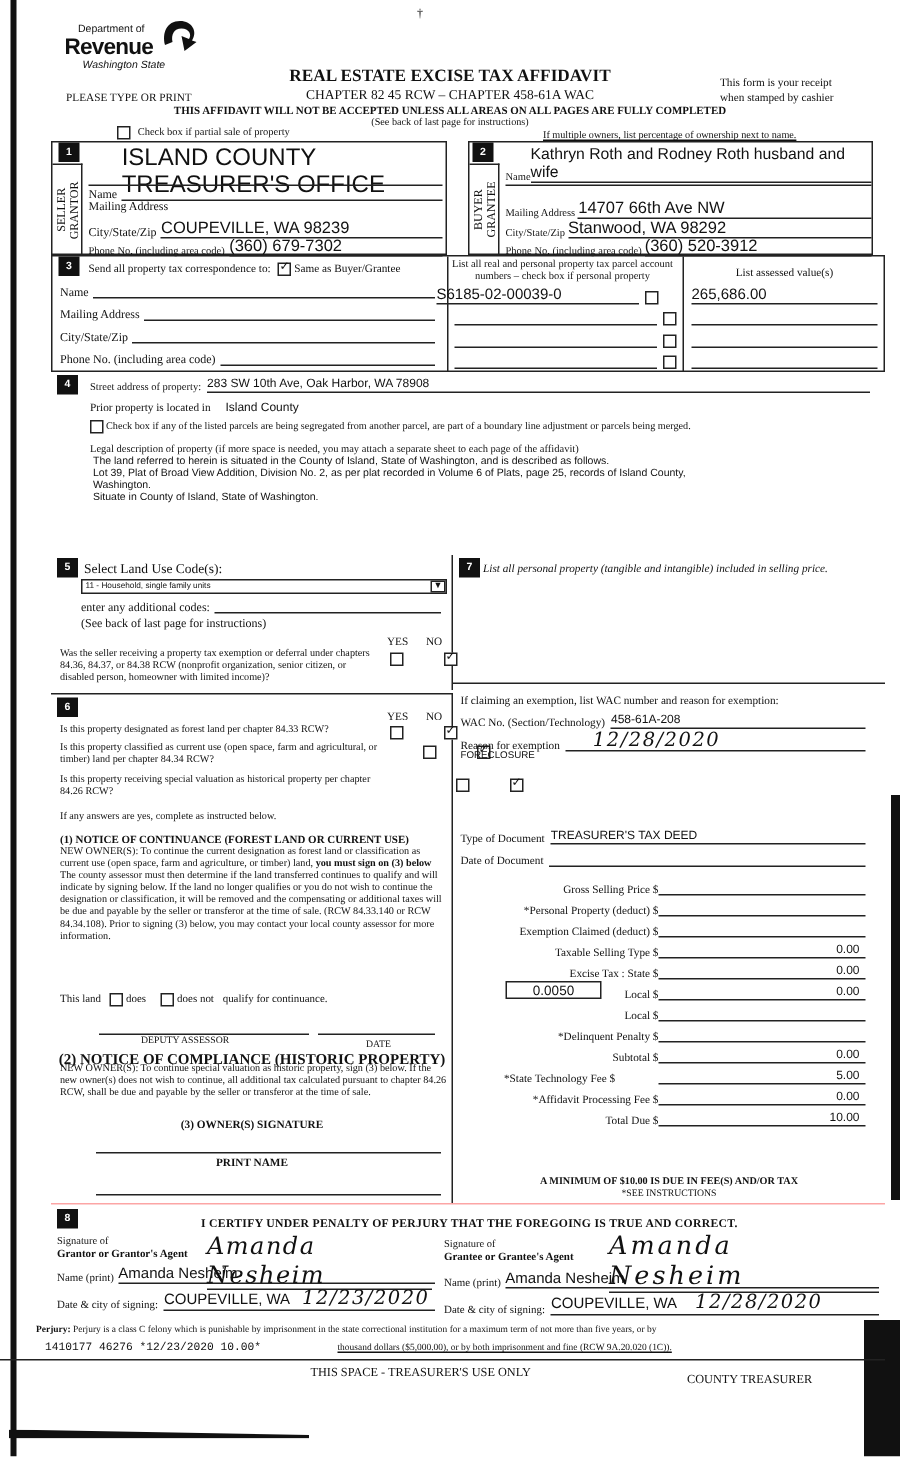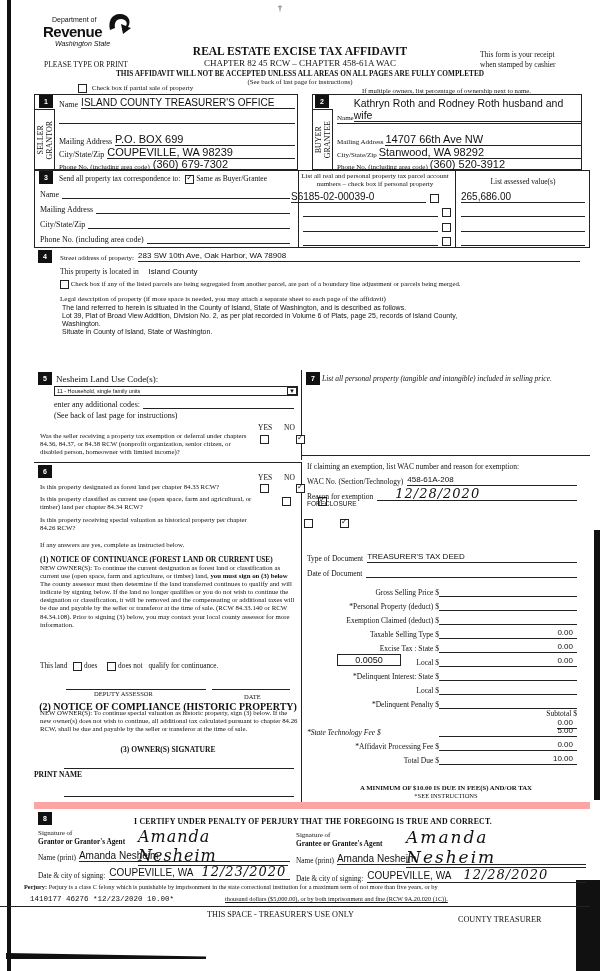--- a/index.html
+++ b/index.html
@@ -56,26 +56,25 @@
 </div>
 <div class="abs" style="left:362px;top:87px;font-size:6.8px;text-decoration:underline;">If multiple owners, list percentage of ownership next to name.</div>
 
 <div class="abs box" style="left:34px;top:94px;width:264px;height:76px;">
   <div class="abs num-badge" style="left:4px;top:0;">1</div>
   <div class="abs" style="left:0;top:14px;width:20px;height:61px;border-right:1px solid #222;border-top:1px solid #222;display:flex;justify-content:center;align-items:center;">
     <div class="vert" style="transform:rotate(180deg);"><span>SELLER</span><br><span>GRANTOR</span></div>
   </div>
   <div class="abs row" style="left:24px;top:2px;width:236px;">
     <span class="small">Name</span>
-    <span class="fill hand" style="margin-left:3px;font-size:10px;">ISLAND COUNTY TREASURER'S OFFICE</span>
+    <span class="fill hand" style="margin-left:3px;font-size:16px;">ISLAND COUNTY TREASURER'S OFFICE</span>
   </div>
   <div class="abs" style="left:24px;top:28px;width:236px;border-bottom:1px solid #222;"></div>
   <div class="abs row" style="left:24px;top:38px;width:236px;">
     <span class="small">Mailing Address</span>
-    <span class="fill hand" style="margin-left:3px;">P.O. BOX 699</span>
   </div>
   <div class="abs row" style="left:24px;top:51px;width:236px;">
     <span class="small">City/State/Zip</span>
     <span class="fill hand" style="margin-left:3px;">COUPEVILLE, WA 98239</span>
   </div>
   <div class="abs row" style="left:24px;top:63px;width:236px;">
     <span class="tiny">Phone No. (including area code)</span>
     <span class="fill hand" style="margin-left:3px;">(360) 679-7302</span>
   </div>
 </div>
@@ -164,39 +163,39 @@
     </div>
 </div>
 
 <div class="abs" style="left:34px;top:248px;width:556px;height:120px;">
   <div class="abs num-badge" style="left:4px;top:2px;">4</div>
   <div class="abs row" style="left:26px;top:3px;width:520px;">
     <span class="tiny">Street address of property:</span>
     <span class="fill sans" style="margin-left:4px;font-size:8px;">283 SW 10th Ave, Oak Harbor, WA 78908</span>
   </div>
   <div class="abs" style="left:26px;top:19px;font-size:7.5px;">
-    <span>This property is located in</span>
+    <span>Prior property is located in</span>
     <span class="sans" style="margin-left:8px;font-size:8px;">Island County</span>
   </div>
   <div class="abs" style="left:26px;top:32px;font-size:6.8px;">
     <span class="chk"></span>
     <span>Check box if any of the listed parcels are being segregated from another parcel, are part of a boundary line adjustment or parcels being merged.</span>
   </div>
   <div class="abs" style="left:26px;top:47px;font-size:7px;">Legal description of property (if more space is needed, you may attach a separate sheet to each page of the affidavit)</div>
   <div class="abs sans" style="left:28px;top:56px;font-size:7px;line-height:8px;">
     <div>The land referred to herein is situated in the County of Island, State of Washington, and is described as follows.</div>
     <div>Lot 39, Plat of Broad View Addition, Division No. 2, as per plat recorded in Volume 6 of Plats, page 25, records of Island County,</div>
     <div>Washington.</div>
     <div>Situate in County of Island, State of Washington.</div>
   </div>
 </div>
 
 <div class="abs" style="left:34px;top:370px;width:268px;height:90px;border-right:1px solid #222;">
   <div class="abs num-badge" style="left:4px;top:2px;">5</div>
-  <div class="abs" style="left:22px;top:4px;font-size:9px;">Nesheim Land Use Code(s):</div>
+  <div class="abs" style="left:22px;top:4px;font-size:9px;">Select Land Use Code(s):</div>
   <div class="abs box sans" style="left:20px;top:16px;width:244px;height:10px;font-size:5.5px;padding-left:2px;line-height:9px;">
     <span>11 - Household, single family units</span>
     <span class="abs" style="right:0;top:0;width:10px;height:8px;border:1px solid #222;font-size:6px;text-align:center;line-height:7px;">▼</span>
   </div>
   <div class="abs row" style="left:20px;top:28px;width:240px;font-size:8px;">
     <span>enter any additional codes:</span>
     <span class="fill" style="margin-left:3px;"></span>
   </div>
   <div class="abs" style="left:20px;top:41px;font-size:8px;">(See back of last page for instructions)</div>
   <div class="abs" style="left:224px;top:53px;font-size:7.5px;">YES</div>
@@ -238,21 +237,21 @@
     <span style="margin-left:4px;">qualify for continuance.</span>
   </div>
   <div class="abs" style="left:32px;top:226px;width:140px;border-top:1px solid #222;"></div>
   <div class="abs" style="left:178px;top:226px;width:78px;border-top:1px solid #222;"></div>
   <div class="abs" style="left:60px;top:227px;font-size:6.5px;">DEPUTY ASSESSOR</div>
   <div class="abs" style="left:210px;top:230px;font-size:6.5px;">DATE</div>
   <div class="abs bold" style="left:0;width:268px;top:238px;text-align:center;font-size:10px;">(2) NOTICE OF COMPLIANCE (HISTORIC PROPERTY)</div>
   <div class="abs" style="left:6px;top:246px;width:258px;font-size:6.8px;line-height:8px;">NEW OWNER(S): To continue special valuation as historic property, sign (3) below. If the new owner(s) does not wish to continue, all additional tax calculated pursuant to chapter 84.26 RCW, shall be due and payable by the seller or transferor at the time of sale.</div>
   <div class="abs bold" style="left:0;width:268px;top:282px;text-align:center;font-size:7.5px;">(3) OWNER(S) SIGNATURE</div>
   <div class="abs" style="left:30px;top:305px;width:230px;border-top:1px solid #222;"></div>
-  <div class="abs bold" style="left:0;width:268px;top:307px;text-align:left;font-size:7.5px;">PRINT NAME</div>
+  <div class="abs bold" style="left:0;width:268px;top:307px;text-align:center;font-size:7.5px;">PRINT NAME</div>
   <div class="abs" style="left:30px;top:333px;width:230px;border-top:1px solid #222;"></div>
 </div>
 
 <div class="abs" style="left:302px;top:370px;width:288px;height:432px;">
   <div class="abs num-badge" style="left:4px;top:2px;">7</div>
   <div class="abs" style="left:20px;top:3px;width:260px;font-size:7.5px;line-height:11px;font-style:italic;">List all personal property (tangible and intangible) included in selling price.</div>
   <div class="abs" style="left:0;top:85px;width:288px;border-top:1px solid #222;"></div>
   <div class="abs" style="left:5px;top:92px;font-size:7.5px;">If claiming an exemption, list WAC number and reason for exemption:</div>
   <div class="abs row" style="left:5px;top:105px;width:270px;font-size:7.5px;">
     <span>WAC No. (Section/Technology)</span>
@@ -292,53 +291,49 @@
     <div class="row" style="height:14px;font-size:7.5px;">
         <span style="width:132px;text-align:right;">Excise Tax : State $</span>
         <span class="fill amt">0.00</span>
       </div>
     <div class="row" style="height:14px;font-size:7.5px;position:relative;">
       <span class="box sans" style="position:absolute;left:30px;top:1px;width:64px;height:12px;font-size:9px;text-align:center;line-height:11px;">0.0050</span>
       <span style="width:132px;text-align:right;">Local $</span>
         <span class="fill amt">0.00</span>
       </div>
     <div class="row" style="height:14px;font-size:7.5px;">
-        <span style="width:132px;text-align:right;">*Delinquent Interest: State $</span>
-        <span class="fill amt"></span>
-      </div>
-    <div class="row" style="height:14px;font-size:7.5px;">
         <span style="width:132px;text-align:right;">Local $</span>
         <span class="fill amt"></span>
       </div>
     <div class="row" style="height:14px;font-size:7.5px;">
         <span style="width:132px;text-align:right;">*Delinquent Penalty $</span>
         <span class="fill amt"></span>
       </div>
-    <div class="row" style="height:14px;font-size:7.5px;flex-direction:column;">
+    <div class="row" style="height:14px;font-size:7.5px;">
         <span style="width:132px;text-align:right;">Subtotal $</span>
         <span class="fill amt">0.00</span>
       </div>
     <div class="row" style="height:14px;font-size:7.5px;">
-        <span style="width:132px;text-align:left;font-style:italic;">*State Technology Fee $</span>
+        <span style="width:132px;text-align:center;">*State Technology Fee $</span>
         <span class="fill amt">5.00</span>
       </div>
     <div class="row" style="height:14px;font-size:7.5px;">
         <span style="width:132px;text-align:right;">*Affidavit Processing Fee $</span>
         <span class="fill amt">0.00</span>
       </div>
     <div class="row" style="height:14px;font-size:7.5px;">
         <span style="width:132px;text-align:right;">Total Due $</span>
         <span class="fill amt">10.00</span>
       </div>
   </div>
   <div class="abs bold" style="left:0;width:288px;top:414px;text-align:center;font-size:6.8px;">A MINIMUM OF $10.00 IS DUE IN FEE(S) AND/OR TAX</div>
   <div class="abs" style="left:0;width:288px;top:422px;text-align:center;font-size:6.5px;">*SEE INSTRUCTIONS</div>
 </div>
 
-<div class="abs" style="left:34px;top:802px;width:556px;height:90px;border-top:7px solid #fca5a5;">
+<div class="abs" style="left:34px;top:802px;width:556px;height:90px;border-top:1px solid #fca5a5;">
   <div class="abs num-badge" style="left:4px;top:3px;">8</div>
   <div class="abs bold" style="left:100px;top:8px;font-size:7.8px;letter-spacing:0.2px;">I CERTIFY UNDER PENALTY OF PERJURY THAT THE FOREGOING IS TRUE AND CORRECT.</div>
 
   <div class="abs" style="left:4px;top:20px;font-size:7px;">Signature of</div>
   <div class="abs bold" style="left:4px;top:28px;font-size:7.3px;">Grantor or Grantor's Agent</div>
   <div class="abs handwrite" style="left:104px;top:18px;width:150px;border-bottom:1px solid #222;font-size:16px;">Amanda Nesheim</div>
   <div class="abs row" style="left:4px;top:41px;width:252px;font-size:7.3px;">
     <span>Name (print)</span>
     <span class="fill hand" style="margin-left:3px;font-size:10px;">Amanda Nesheim</span>
   </div>

